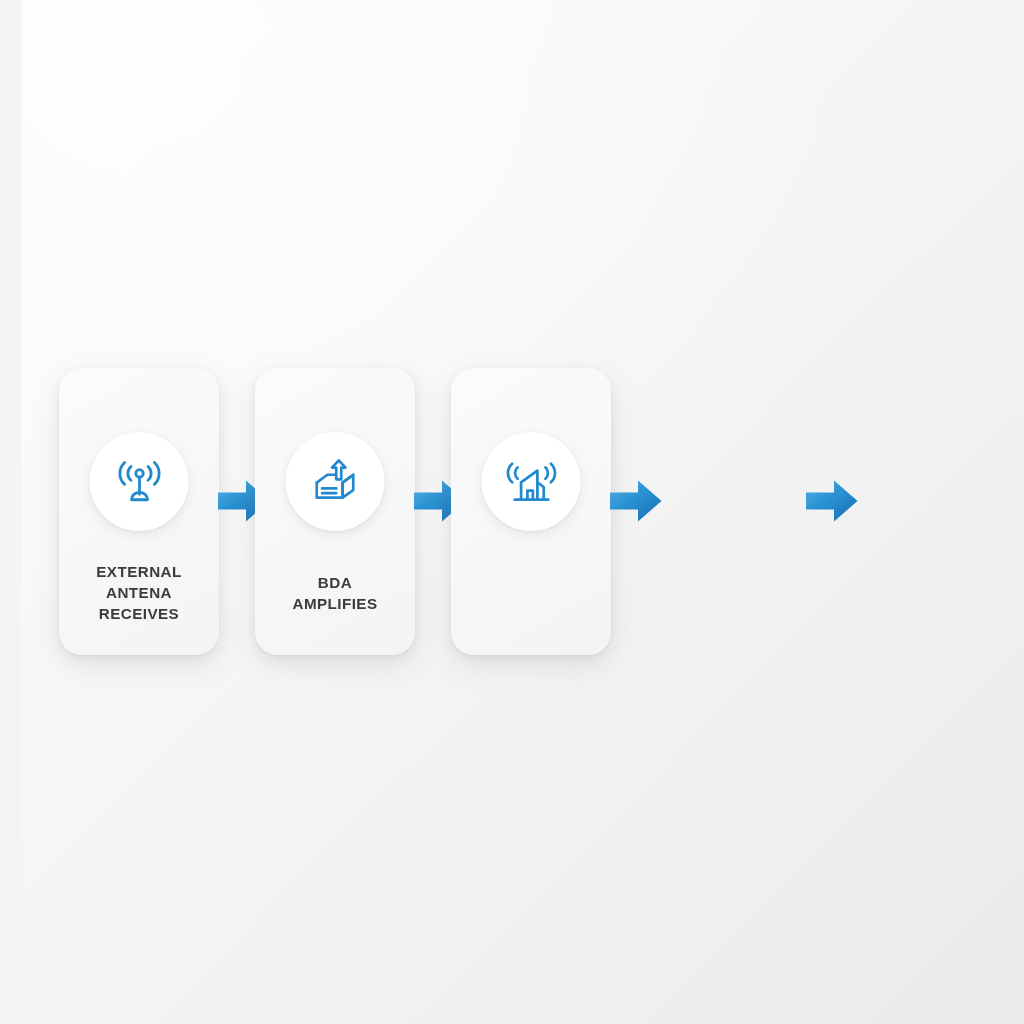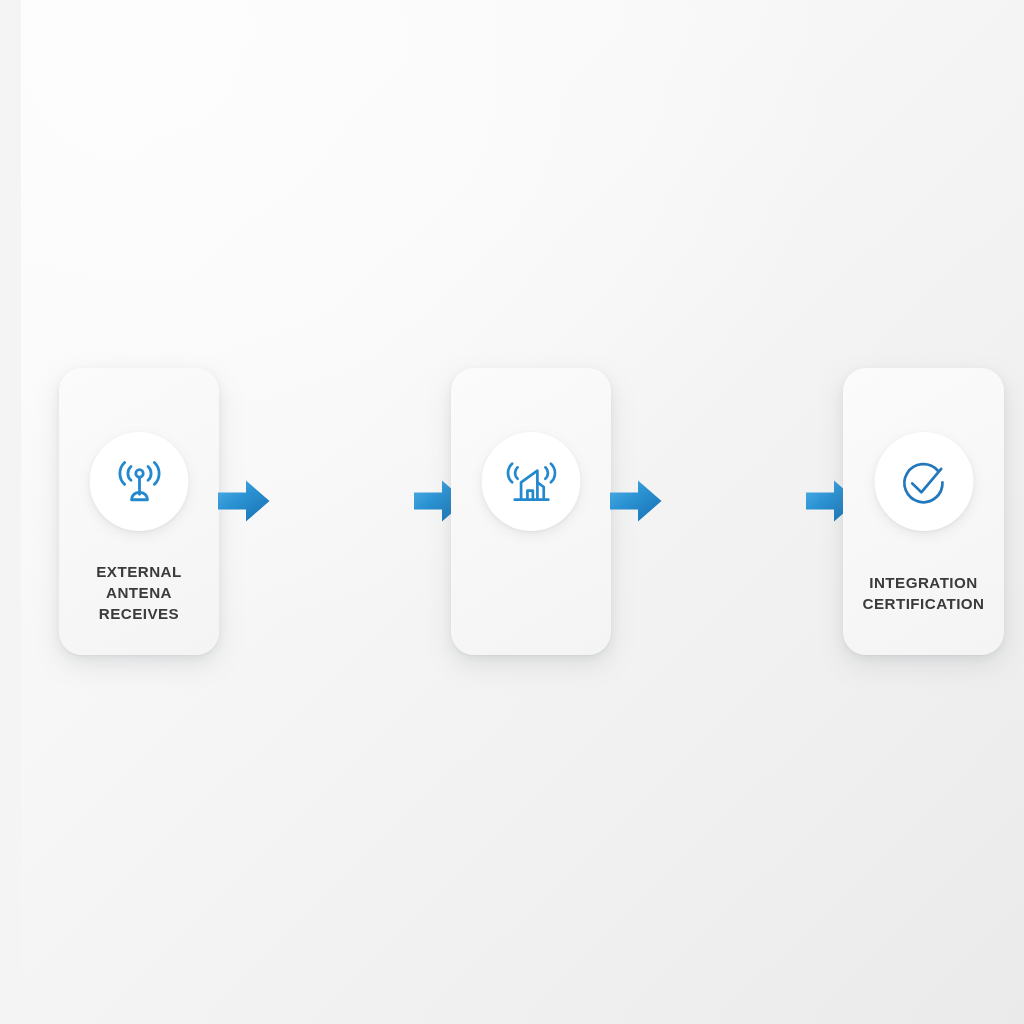--- a/index.html
+++ b/index.html
@@ -139,20 +139,35 @@
           <linearGradient id="arrGrad" x1="0" y1="0" x2="0.85" y2="1">
             <stop offset="0%" stop-color="#54b0e6"></stop>
             <stop offset="46%" stop-color="#2b93d3"></stop>
             <stop offset="100%" stop-color="#1872b4"></stop>
           </linearGradient>
         </defs>
         <path d="M0 13.5 L28 13.5 L28 1.5 L51.5 22 L28 42.5 L28 30.5 L0 30.5 Z" fill="url(#arrGrad)"></path>
       </svg>
     </div>
 
+    <div class="step-card c1">
+      <div class="icon-disc">
+        <svg viewBox="0 0 64 64" width="57" height="57" fill="none" stroke="#2389cf" stroke-width="3" stroke-linecap="round" stroke-linejoin="round">
+          <path d="M11.5 33.2 L11.5 50.2 L40.5 50.2 L40.5 33.2"></path>
+          <path d="M40.5 50.2 L52.5 41.6 L52.5 24.4 L40.5 33.2 Z"></path>
+          <path d="M11.5 33.2 L23.5 24.4 L32 24.4"></path>
+          <path d="M40.5 33.2 L52.5 24.4"></path>
+          <path d="M17.5 39.8 L33.5 39.8"></path>
+          <path d="M17.5 45 L33.5 45"></path>
+          <path d="M33.4 29.6 L33.4 16.4 L28.6 16.4 L36.2 8.2 L43.8 16.4 L39 16.4 L39 29.6 Z"></path>
+        </svg>
+      </div>
+      <div class="step-label lines2">BDA
+AMPLIFIES</div>
+    </div>
 
     <div class="flow-arrow a1">
       <svg viewBox="0 0 52 44">
         <path d="M0 13.5 L28 13.5 L28 1.5 L51.5 22 L28 42.5 L28 30.5 L0 30.5 Z" fill="url(#arrGrad)"></path>
       </svg>
     </div>
 
     <div class="step-card c2">
       <div class="icon-disc">
         <svg viewBox="0 0 64 64" width="58" height="58" fill="none" stroke="#2389cf" stroke-width="3" stroke-linecap="round" stroke-linejoin="round">
@@ -174,25 +189,15 @@
       </svg>
     </div>
 
 
     <div class="flow-arrow a3">
       <svg viewBox="0 0 52 44">
         <path d="M0 13.5 L28 13.5 L28 1.5 L51.5 22 L28 42.5 L28 30.5 L0 30.5 Z" fill="url(#arrGrad)"></path>
       </svg>
     </div>
 
-    <div class="step-card c4">
-      <div class="icon-disc">
-        <svg viewBox="0 0 64 64" width="58" height="58" fill="none" stroke="#2378bd" stroke-width="3" stroke-linecap="round" stroke-linejoin="round">
-          <path d="M47.6 19.3 A21 21 0 1 0 52.9 32.3"></path>
-          <path d="M19.5 33.5 L29.6 43.4 L51.5 17.5"></path>
-        </svg>
-      </div>
-      <div class="step-label lines2">INTEGRATION
-CERTIFICATION</div>
-    </div>
 
   </div>
 </div>
 
 </body></html>

